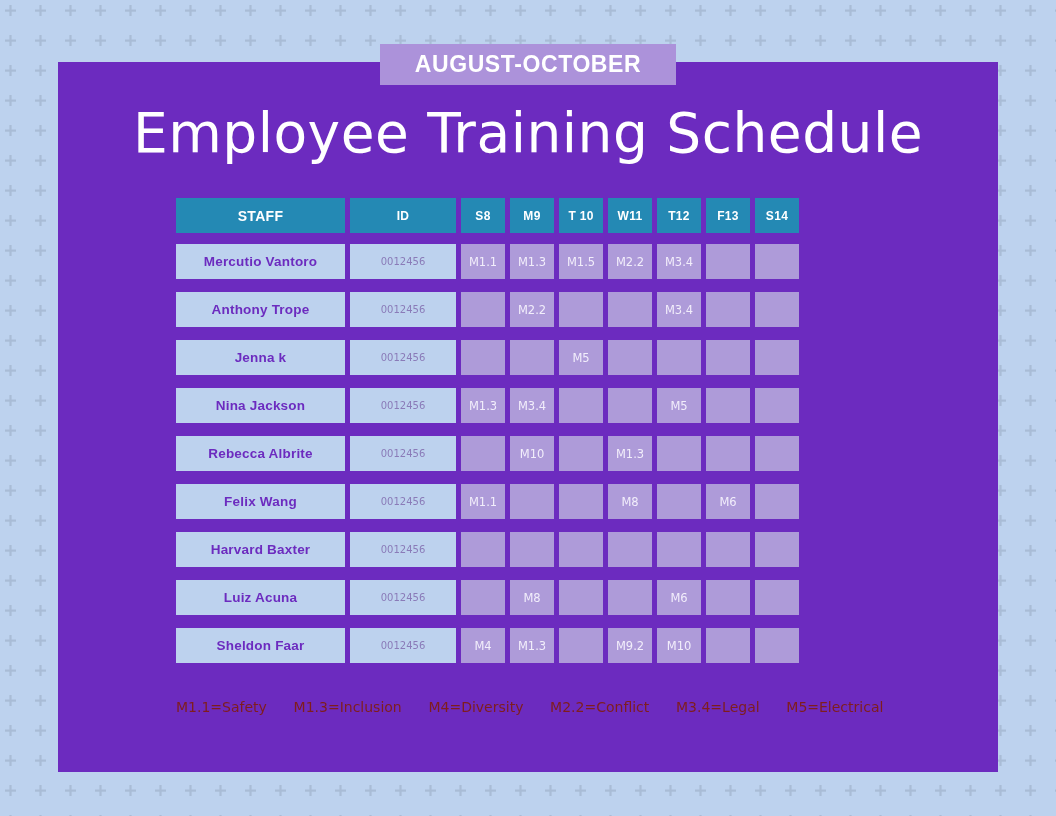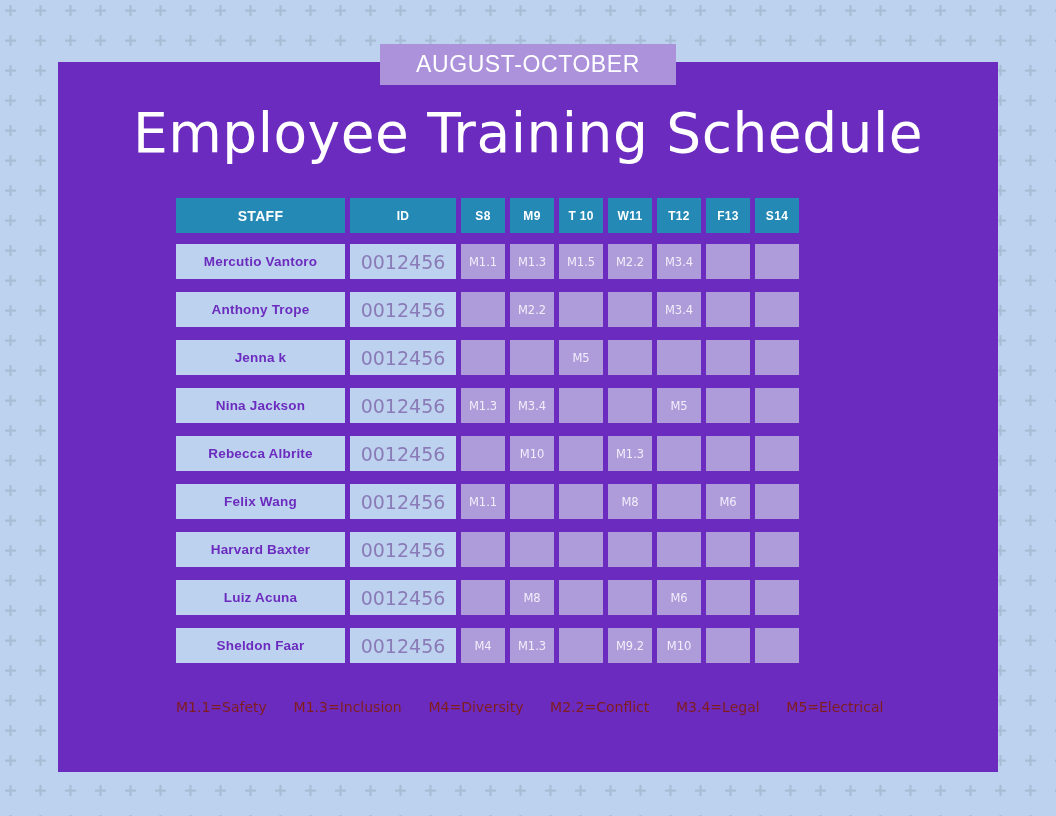--- a/index.html
+++ b/index.html
@@ -55,21 +55,21 @@
     width: 296px;
     height: 41px;
     background: #ac92da;
     display: flex;
     align-items: center;
     justify-content: center;
   }
   #banner .banner-text {
     color: #ffffff;
     font-size: 23px;
-    font-weight: normal;
+    font-weight: bold;
     letter-spacing: 0.6px;
   }
 
   #page-title {
     position: absolute;
     left: 0;
     top: 98px;
     width: 1056px;
     text-align: center;
     color: #ffffff;
@@ -119,21 +119,21 @@
   .namecell {
     background: #bdd2ee;
     color: #6c2bbf;
     font-size: 13.5px;
     font-weight: bold;
     letter-spacing: 0.2px;
   }
   .idcell {
     background: #bdd2ee;
     color: #8a7bb8;
-    font-size: 19px;
+    font-size: 10px;
     font-weight: normal;
     font-family: "DejaVu Sans", sans-serif;
   }
   .daycell {
     background: #ae9bd9;
     color: #f2eefb;
     font-size: 11.5px;
     font-family: "DejaVu Sans", sans-serif;
   }
 

